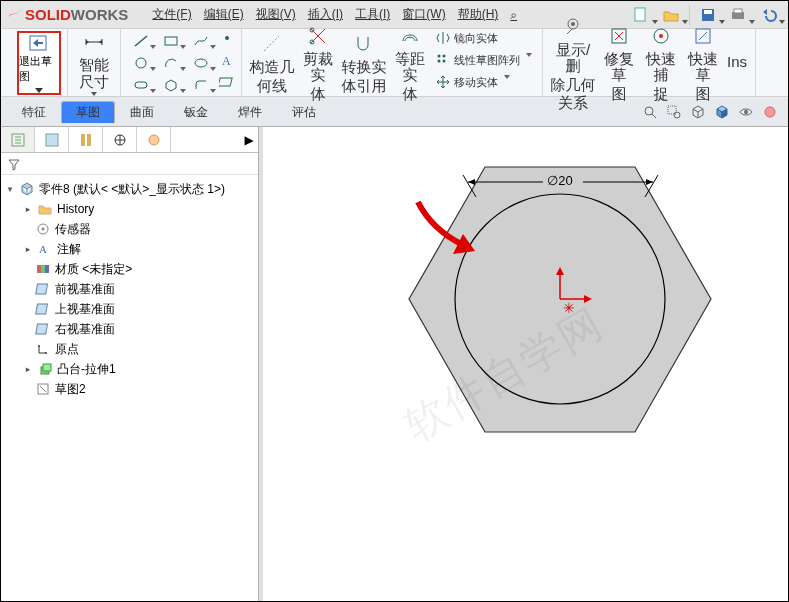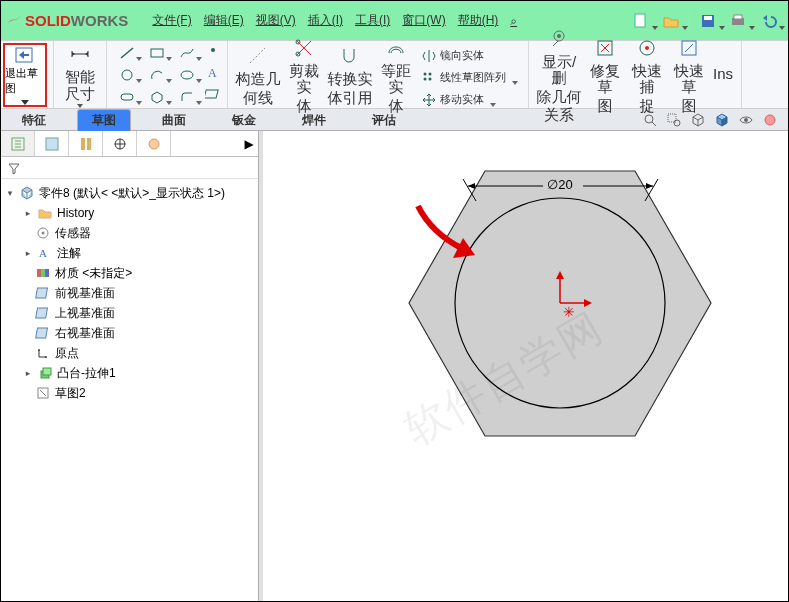--- a/index.html
+++ b/index.html
@@ -1,43 +1,43 @@
 <!DOCTYPE html>
 <html><head>
 <meta charset="utf-8">
 <style>
   * { box-sizing: border-box; margin: 0; padding: 0; }
   body { font-family: "Microsoft YaHei", Arial, sans-serif; font-size: 12px; background: #fff; width: 789px; height: 602px; overflow: hidden; position: relative; border: 1px solid #000; }
   
-  .menubar { display: flex; align-items: center; height: 40px; background: #86efac; border-bottom: 1px solid #d0d0d0; padding-left: 4px; justify-content: center; }
+  .menubar { display: flex; align-items: center; height: 28px; background: #e5e5e5; border-bottom: 1px solid #d0d0d0; padding-left: 4px; justify-content: center; }
   .logo { color: #d9261c; font-weight: bold; font-size: 15px; margin-right: 8px; display: flex; align-items: center; }
   .logo svg { margin-right: 2px; }
   .logo .wk { color: #666; }
   .menu-item { padding: 4px 6px; color: #333; cursor: default; text-decoration: underline; }
   .menu-spacer { flex: 0 0 10px; }
   .menu-right { margin-left: auto; display: flex; align-items: center; gap: 2px; padding-right: 6px; }
   .qat-btn { width: 28px; height: 24px; display: flex; align-items: center; justify-content: center; cursor: pointer; position: relative; }
   .qat-btn.split::after { content:""; border-left: 3px solid transparent; border-right: 3px solid transparent; border-top: 4px solid #555; position: absolute; right: -3px; bottom: 3px; }
   .qat-sep { width:1px; height:20px; background:#ccc; margin:0 2px; }
 
   .ribbon { display: flex; align-items: stretch; height: 68px; border-bottom: 1px solid #d0d0d0; background: #f5f7fa; }
   .rbn-group { display: flex; align-items: center; padding: 2px 6px; border-right: 1px solid #d8d8d8; gap: 2px; }
   .rbn-big { display: flex; flex-direction: column; align-items: center; justify-content: center; width: 40px; font-size: 15px; color: #333; text-align: center; line-height: 1.1; gap: 2px; cursor: pointer; }
   .rbn-big.wide { width: 48px; }
   .rbn-big .iconslot { height: 26px; display: flex; align-items: center; justify-content: center; }
   .rbn-grid { display: grid; grid-template-columns: repeat(3, 28px); grid-auto-rows: 20px; gap: 2px; align-content: center; }
   .rbn-grid .cell { display: flex; align-items: center; justify-content: center; cursor: pointer; position:relative; }
   .rbn-grid .cell.dd::after { content:""; border-left:3px solid transparent; border-right:3px solid transparent; border-top:4px solid #666; position:absolute; right:-1px; bottom:2px; }
   .rbn-row { display:flex; flex-direction:column; gap:2px; padding:2px 4px; }
-  .rbn-row-item { display:flex; align-items:flex-end; gap:4px; font-size:11px; color:#333; cursor:pointer; height:20px; }
+  .rbn-row-item { display:flex; align-items:flex-start; gap:4px; font-size:11px; color:#333; cursor:pointer; height:20px; }
   .rbn-row-item .dd { border-left:3px solid transparent; border-right:3px solid transparent; border-top:4px solid #666; margin-left:2px; }
   .rbn-exit { border: 2px solid #d9261c; background:#fff; width: 44px; height:64px; display:flex; flex-direction:column; align-items:center; justify-content:center; font-size:11px; }
   .rbn-exit .dd { border-left:4px solid transparent; border-right:4px solid transparent; border-top:5px solid #333; margin-top:4px; }
 
-  .tabs { display:flex; align-items:center; height:22px; background:#e6e9ed; border-bottom:1px solid #b0b0b0; gap: 16px; padding-left: 6px; font-weight: bold;}
+  .tabs { display:flex; align-items:center; height:30px; background:#e6e9ed; border-bottom:1px solid #b0b0b0; gap: 0; padding-left: 6px;}
   .tab { padding: 2px 14px; font-size:12px; color:#333; cursor:pointer; border:1px solid transparent; border-bottom:none; }
   .tab.active { background:#3b82f6; border-color:#b0b0b0; border-radius:3px 3px 0 0; margin-bottom:-1px; }
   .tab-right { margin-left:auto; display:flex; align-items:center; gap:4px; padding-right:8px; }
   .tab-right div { width:20px; height:18px; display:flex; align-items:center; justify-content:center; cursor:pointer; }
 
   .workspace { display:flex; height: calc(602px - 28px - 68px - 22px); }
   .feature-panel { width: 258px; border-right:1px solid #b0b0b0; background:#fff; display:flex; flex-direction:column; }
   .fp-tabs { display:flex; border-bottom:1px solid #c0c0c0; height:26px; align-items:stretch; }
   .fp-tab { flex:0 0 34px; display:flex; align-items:center; justify-content:center; border-right:1px solid #d0d0d0; cursor:pointer; }
   .fp-tab.active { background:#f0f0f0; }
@@ -102,21 +102,21 @@
     <div class="qat-btn split">
         <svg width="18" height="18">
           <path d="M12 5a5 5 0 1 1-5 5" fill="none" stroke="#3b6fb6" stroke-width="2"></path>
           <path d="M8 3l-4 3 4 3z" fill="#3b6fb6"></path>
         </svg>
       </div>
   </div>
 </div>
 
 <div class="ribbon">
-  <div class="rbn-group" style="padding-left:2px">
+  <div class="rbn-group" style="padding-left:16px">
     <div class="rbn-exit">
       <svg class="iconslot" width="24" height="22">
           <rect x="3" y="3" width="16" height="14" fill="none" stroke="#3b6fb6"></rect>
           <path d="M6 10l5-4v3h5v2h-5v3z" fill="#3b6fb6"></path>
         </svg>
       <span>退出草图</span>
       <span class="dd"></span>
     </div>
   </div>
   <div class="rbn-group">

